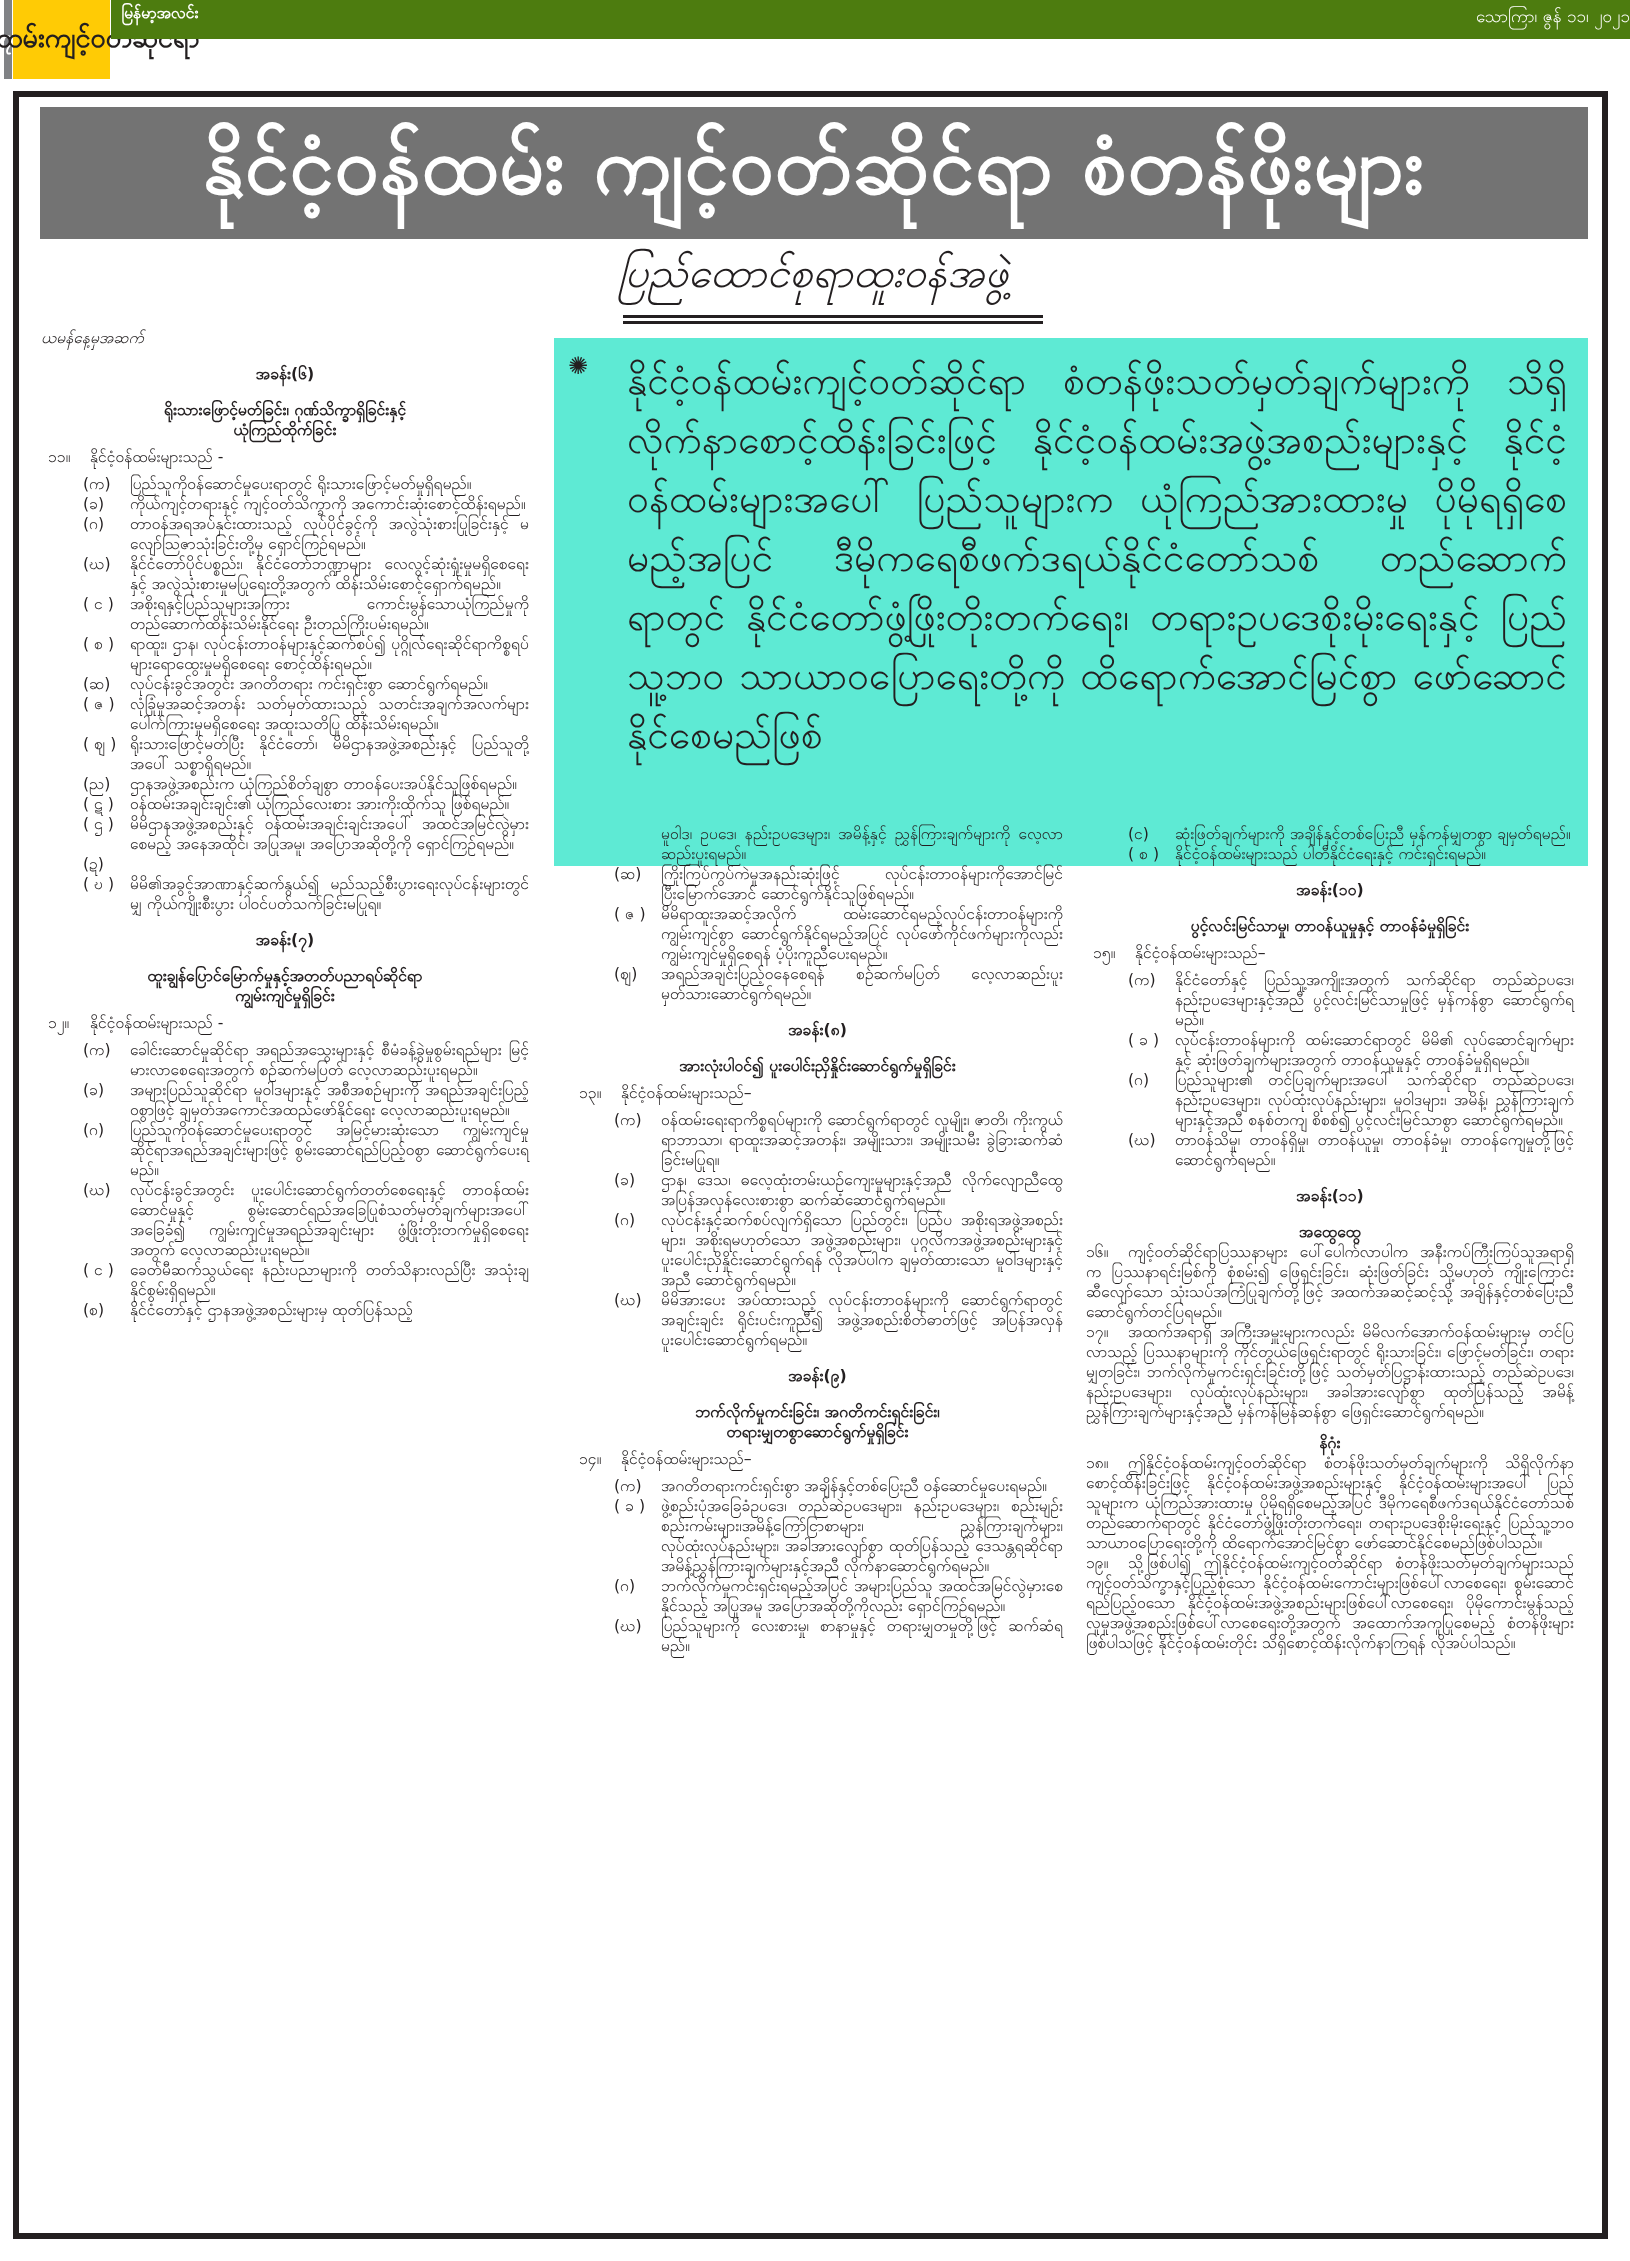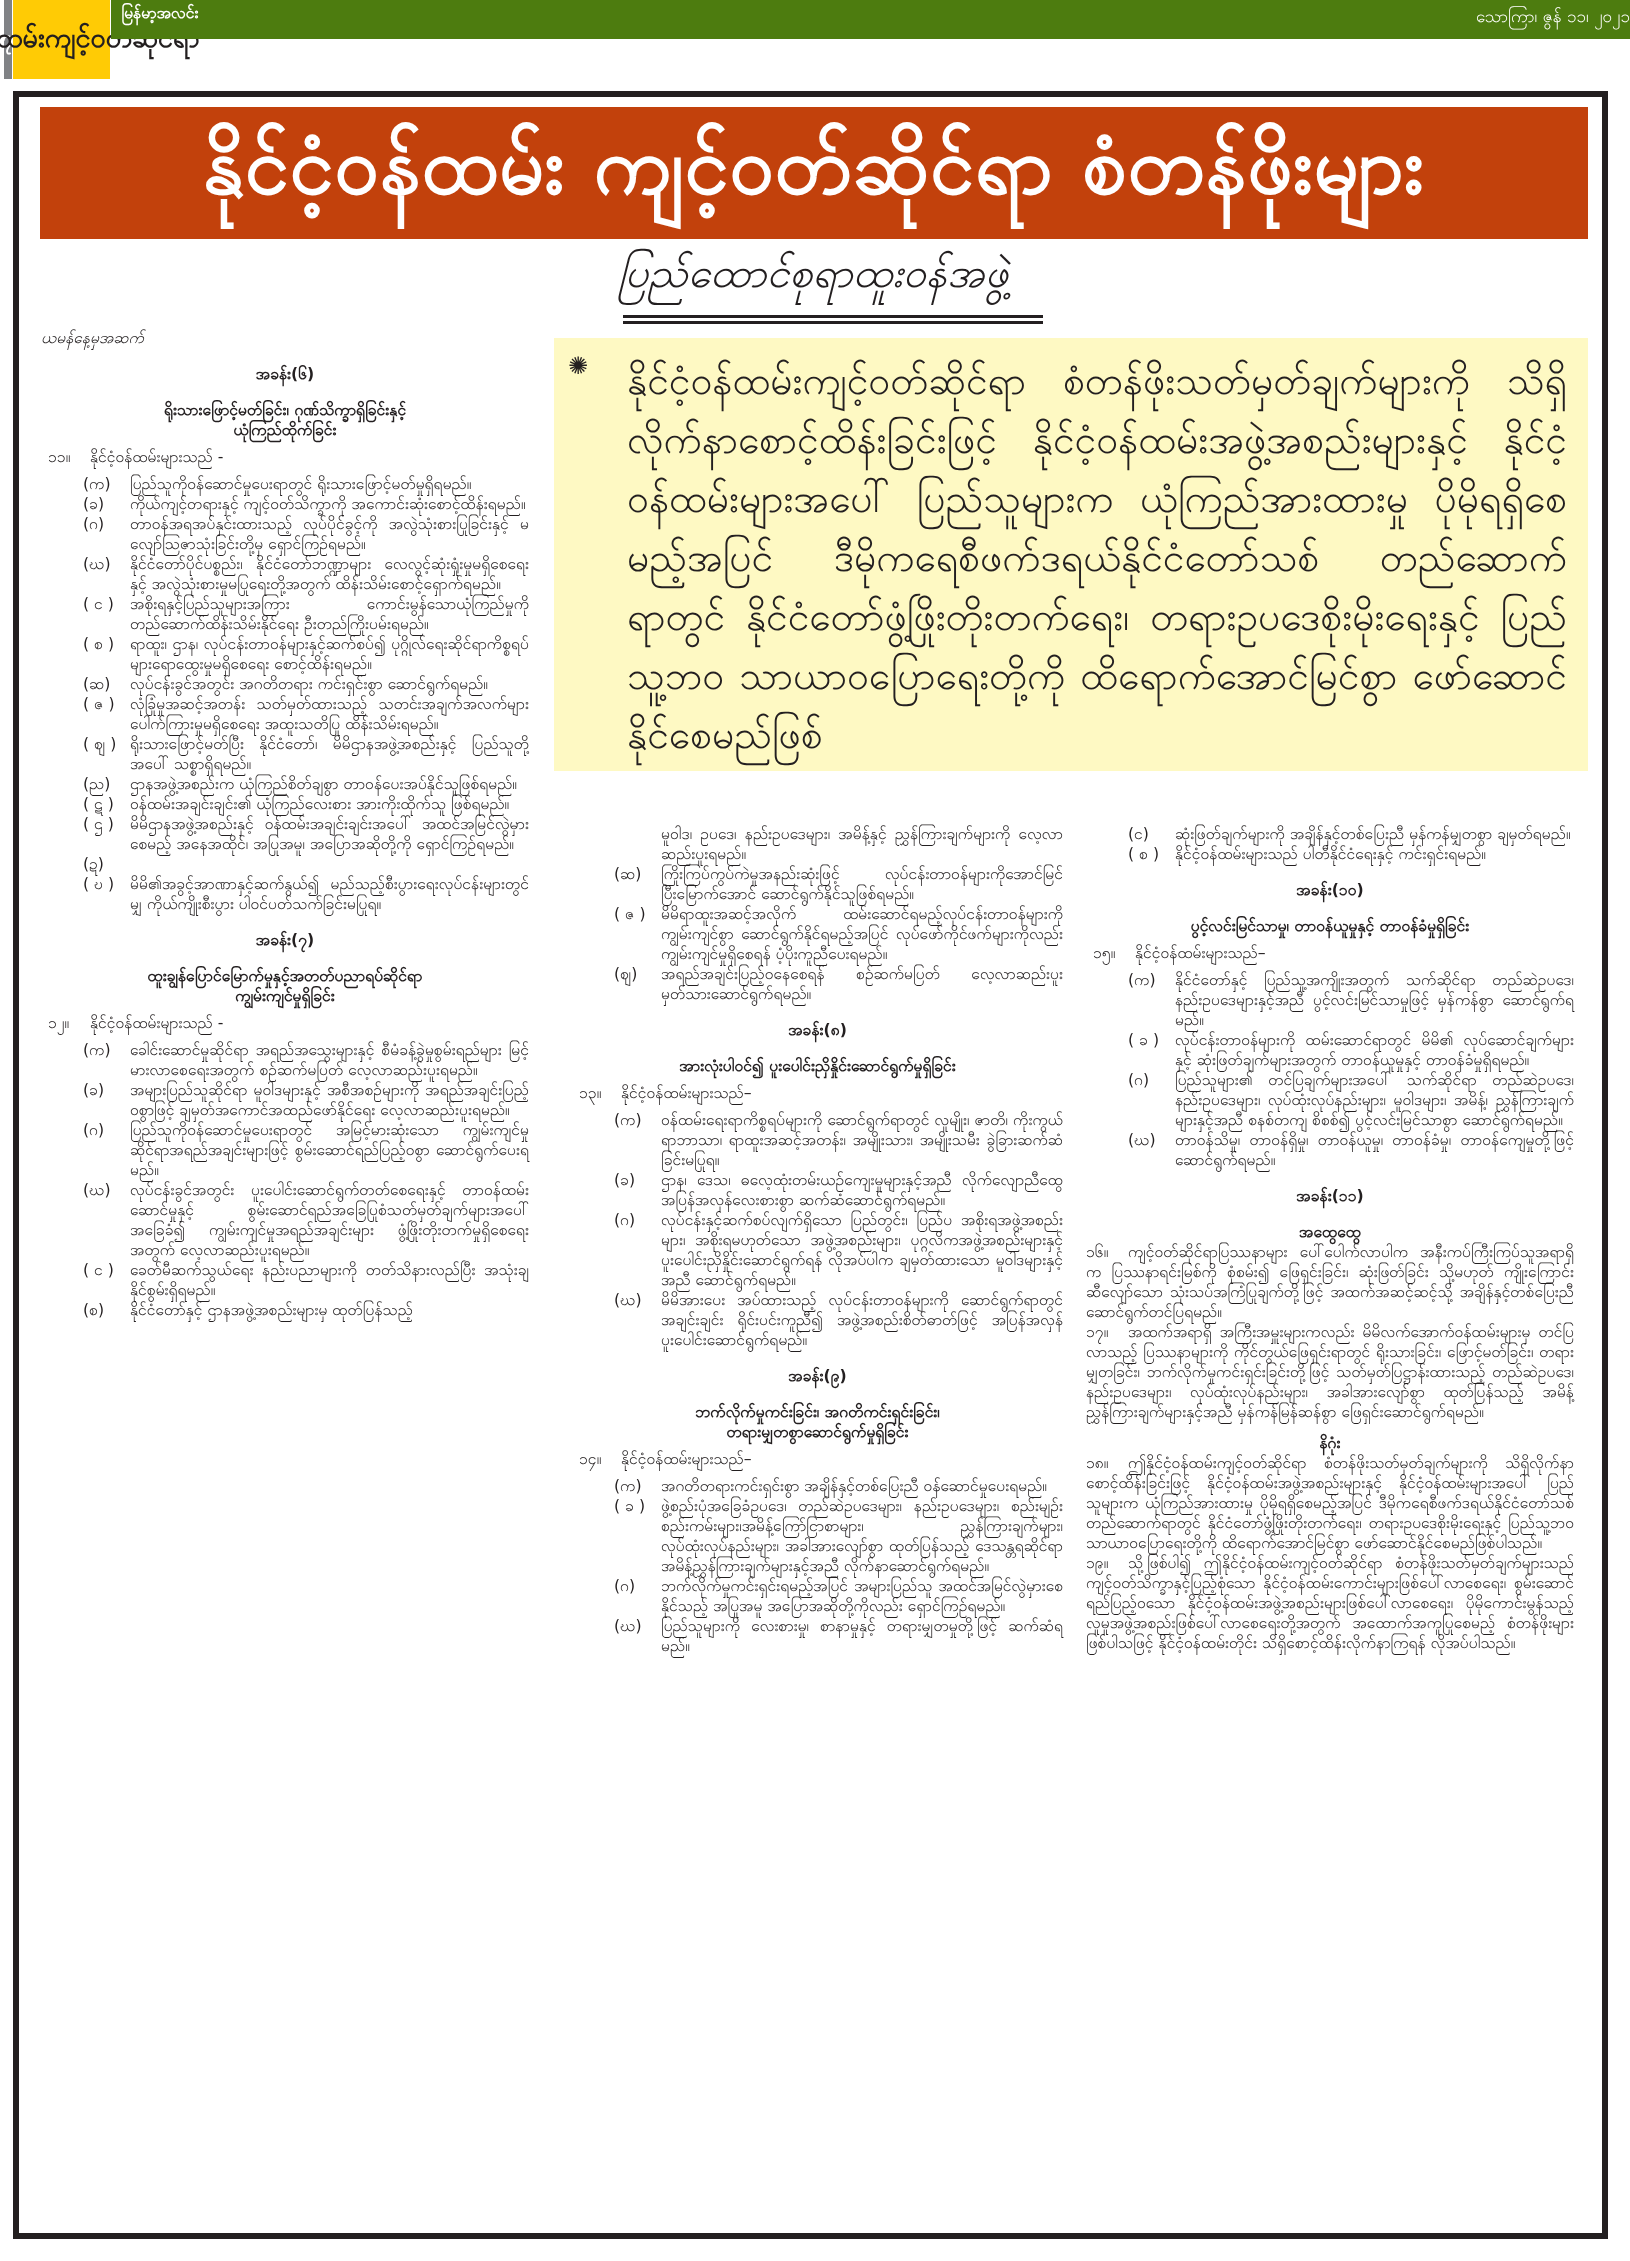--- a/index.html
+++ b/index.html
@@ -18,30 +18,30 @@
              background:#4d7c0f; color:#fff; }
   .hdr-paper { position:absolute; left:10.5px; top:3.1px; font-size:15.7px; font-weight:bold; }
   .hdr-date { position:absolute; right:0; top:5.2px; font-size:17px; }
 
   
   .frame { position:absolute; left:13px; top:91px; width:1595px; height:2148px;
            border:6.3px solid #231f20; box-sizing:border-box; }
 
   
   .banner { position:absolute; left:40px; top:107px; width:1548px; height:132px;
-            background:#c2410c; color:#fff; font-size:79px; font-weight:bold;
+            background:#737373; color:#fff; font-size:79px; font-weight:bold;
             display:flex; align-items:center; justify-content:center; letter-spacing:1px; }
 
   .byline { position:absolute; left:577px; top:247px; width:472px; text-align:center;
             font-size:41px; font-style:italic; color:#231f20; }
   .byline-rule { position:absolute; left:623px; height:3.1px; width:420px; background:#231f20; }
 
   
-  .highlight { position:absolute; left:554px; top:338px; width:1034px; height:433px;
-               background:#fef9c3; box-sizing:border-box; padding:13px 21px 10.5px 73px; }
+  .highlight { position:absolute; left:554px; top:338px; width:1034px; height:528px;
+               background:#5eead4; box-sizing:border-box; padding:13px 21px 10.5px 73px; }
   .highlight-icon { position:absolute; left:568px; top:353px; width:26px; height:26px;
                     font-size:24px; line-height:26px; color:#231f20; }
   .highlight p { margin:0; font-size:39px; line-height:59px; text-align:justify; color:#231f20; }
 
   
   .col { position:absolute; font-size:15.7px; line-height:20px; color:#231f20; }
   .col1 { left:41px; top:328px; width:488px; }
   .col2 { left:572px; top:824px; width:491px; }
   .col3 { left:1086px; top:824px; width:488px; }
 

